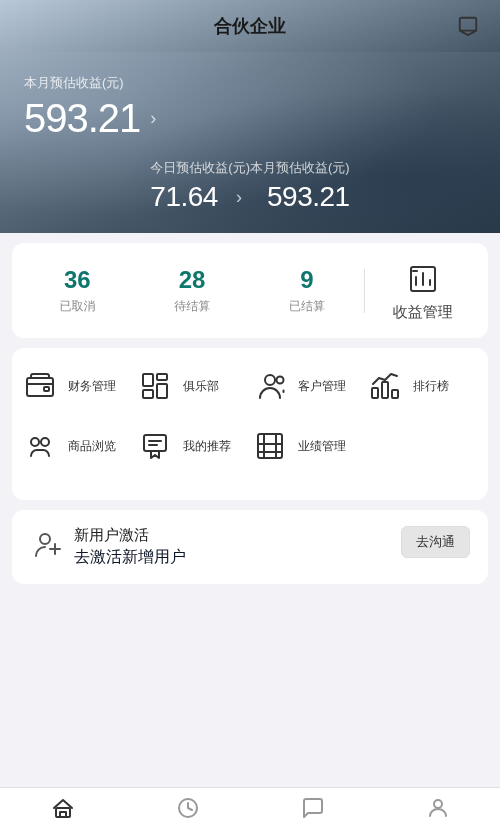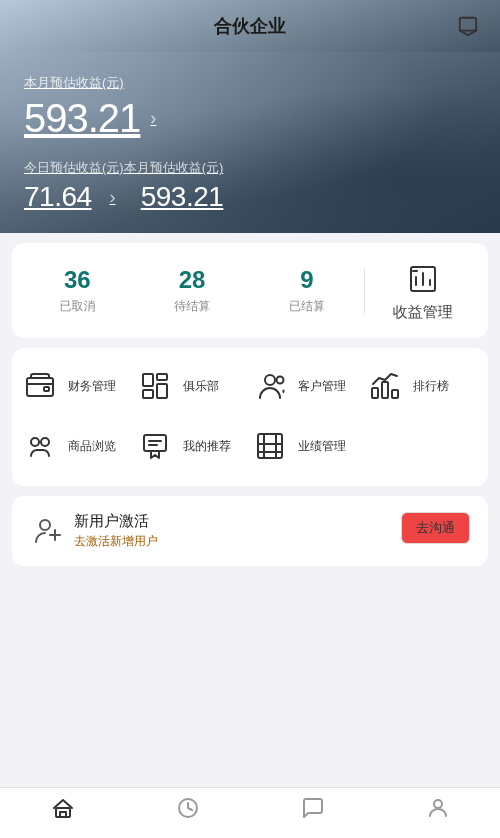--- a/index.html
+++ b/index.html
@@ -35,21 +35,20 @@
       justify-content: center;
     }
 
     
     .earnings-card {
       background: linear-gradient(160deg, #9aaabb 0%, #667788 30%, #445566 60%, #2a3a4a 100%);
       margin: 0;
       padding: 22px 24px 20px;
       color: white;
       position: relative;
-      text-decoration: underline;
     }
     .earnings-card::before {
       content: '';
       position: absolute;
       top: 0; left: 0; right: 0; bottom: 0;
       background: radial-gradient(ellipse at 20% 30%, rgba(180,200,220,0.3) 0%, transparent 60%),
                   radial-gradient(ellipse at 80% 70%, rgba(30,50,70,0.5) 0%, transparent 50%);
     }
     .earnings-content { position: relative; z-index: 1; }
     .earnings-label {
@@ -69,21 +68,21 @@
       color: #fff;
       letter-spacing: -1px;
     }
     .earnings-arrow {
       font-size: 18px;
       color: rgba(255,255,255,0.7);
       margin-left: 6px;
     }
     .earnings-row {
       display: flex;
-      justify-content: flex-start;
+      justify-content: center;
     }
     .earnings-col {}
     .earnings-sub-label {
       font-size: 13px;
       color: rgba(255,255,255,0.75);
       margin-bottom: 4px;
     }
     .earnings-sub-amount {
       display: flex;
       align-items: center;
@@ -147,21 +146,21 @@
       background: #fff;
       margin: 10px 12px;
       border-radius: 12px;
       padding: 18px 8px;
     }
     .menu-row {
       display: flex;
       justify-content: space-around;
       margin-bottom: 20px;
     }
-    .menu-row:last-child { margin-bottom: 2px; text-align: right; }
+    .menu-row:last-child { margin-bottom: 16px; text-align: right; }
     .menu-item {
       flex: 1;
       display: flex;
       flex-direction: row;
       align-items: center;
       gap: 8px;
     }
     .menu-icon {
       width: 40px;
       height: 40px;
@@ -207,26 +206,26 @@
     .visit-text {
       flex: 1;
     }
     .visit-name {
       font-size: 15px;
       color: #1a1a1a;
       font-weight: 500;
       margin-bottom: 2px;
     }
     .visit-desc {
-      font-size: 12px;
-      color: #a16207;
+      font-size: 16px;
+      color: #0f172a;
     }
     .visit-btn {
       border: 1px solid #ddd;
-      background: #ef4444;
+      background: #e5e5e5;
       border-radius: 6px;
       padding: 6px 14px;
       font-size: 13px;
       color: #333;
       cursor: pointer;
     }
 
     
     .bottom-nav {
       position: fixed;

